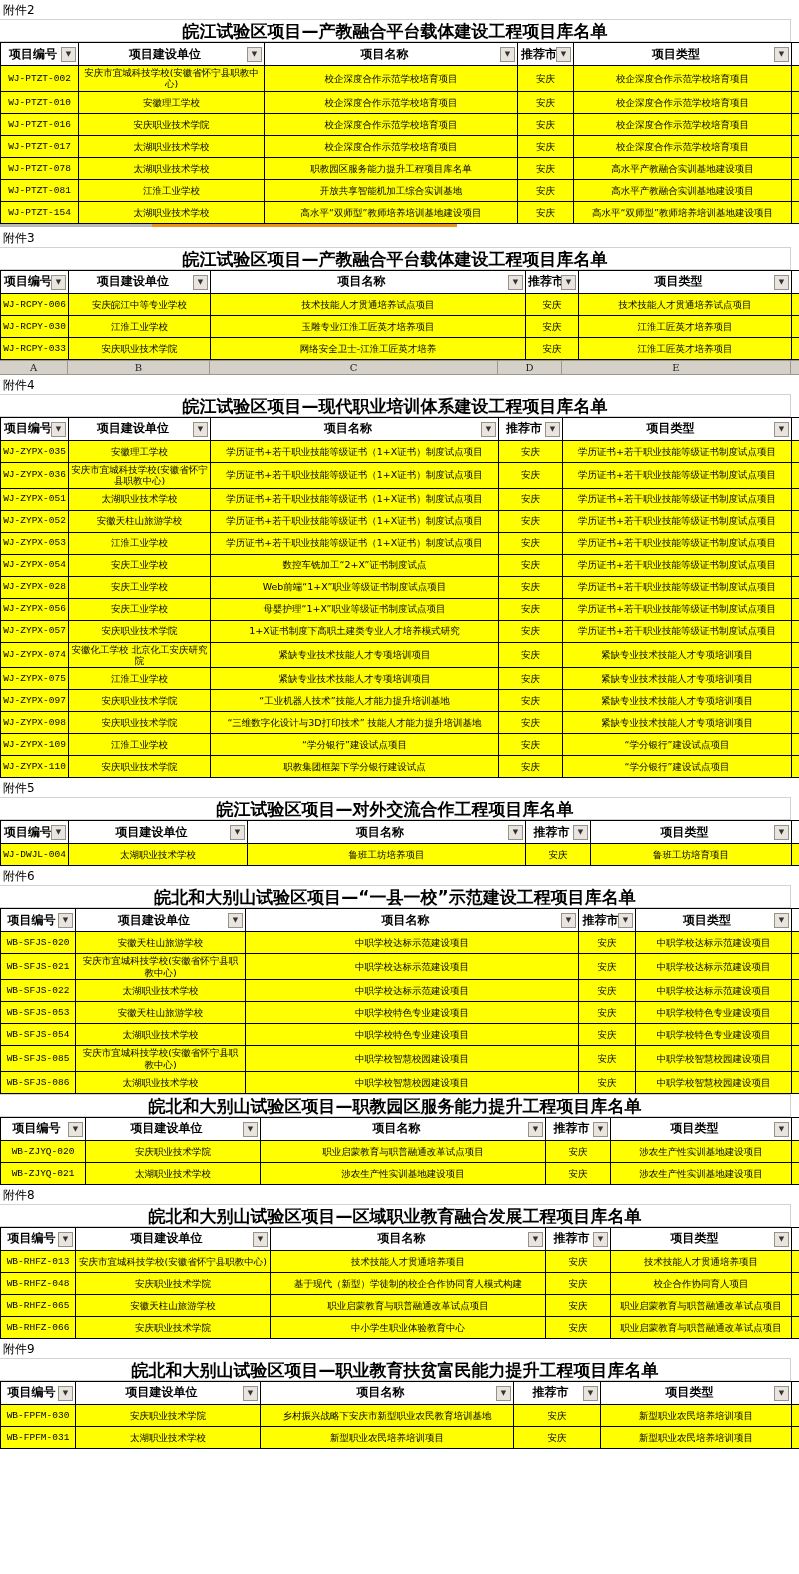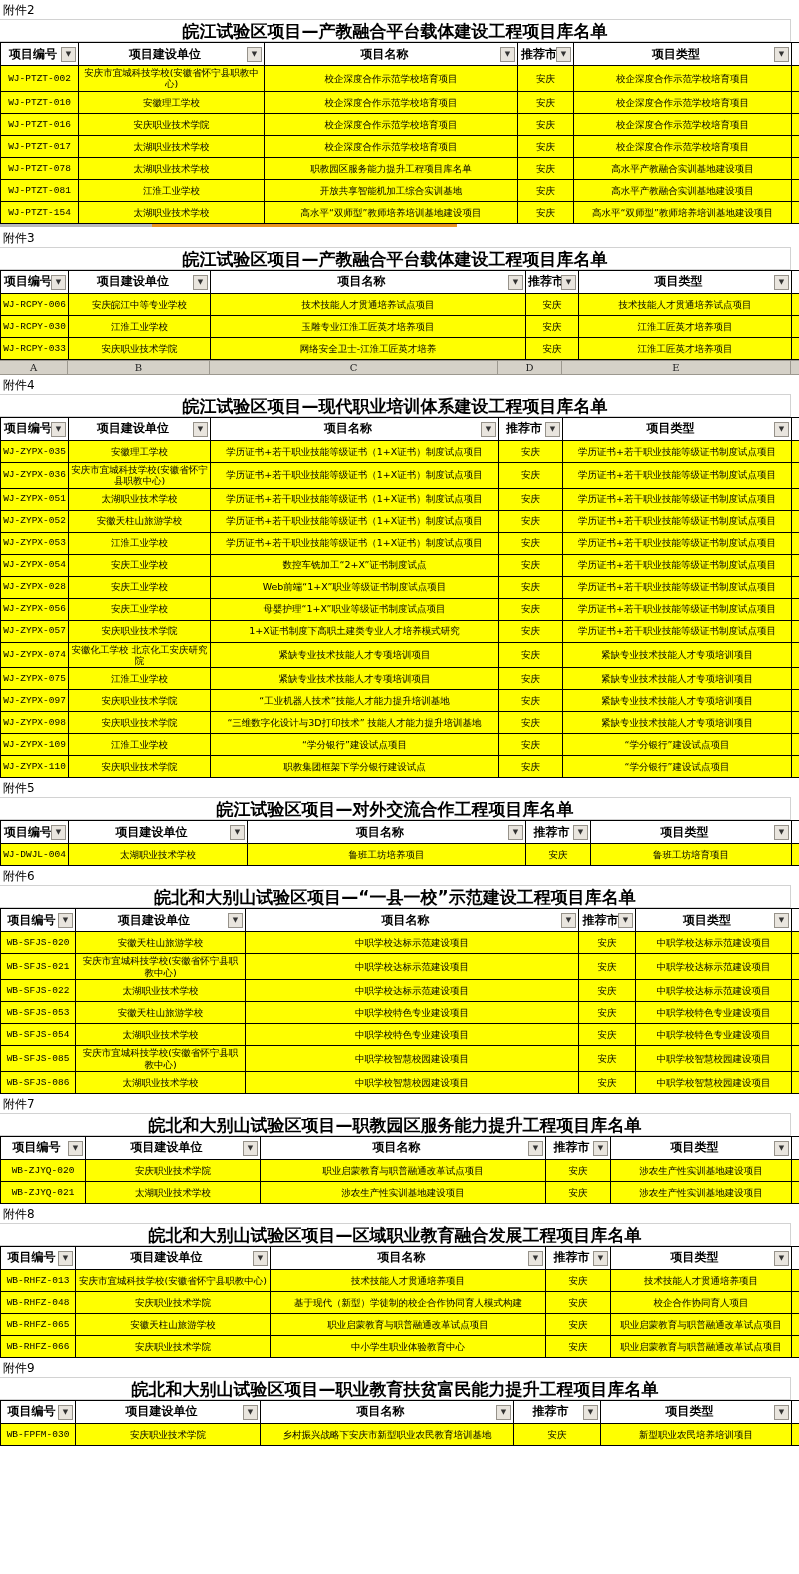--- a/index.html
+++ b/index.html
@@ -465,21 +465,20 @@
             <td>中职学校智慧校园建设项目</td>
             <td>安庆</td>
             <td>中职学校智慧校园建设项目</td>
             <td class="ghost"></td>
           </tr>
         </tbody>
       </table>
   </section>
 
   <section>
-    <div class="attach">附件7</div>
     <div class="stitle">皖北和大别山试验区项目—职教园区服务能力提升工程项目库名单</div>
     <table class="grid">
         <colgroup>
           <col style="width: 85px;">
           <col style="width: 175px;">
           <col style="width: 285px;">
           <col style="width: 65px;">
           <col style="width: 181px;">
           <col style="width: 8px;">
         </colgroup>
@@ -597,17 +596,25 @@
         </thead>
         <tbody>
           <tr>
             <td class="code">WB-FPFM-030</td>
             <td>安庆职业技术学院</td>
             <td>乡村振兴战略下安庆市新型职业农民教育培训基地</td>
             <td>安庆</td>
             <td>新型职业农民培养培训项目</td>
             <td class="ghost"></td>
           </tr>
+          <tr>
+            <td class="code">WB-FPFM-031</td>
+            <td>太湖职业技术学校</td>
+            <td>新型职业农民培养培训项目</td>
+            <td>安庆</td>
+            <td>新型职业农民培养培训项目</td>
+            <td class="ghost"></td>
+          </tr>
         </tbody>
       </table>
   </section>
 
 </div>
 
 </body></html>

